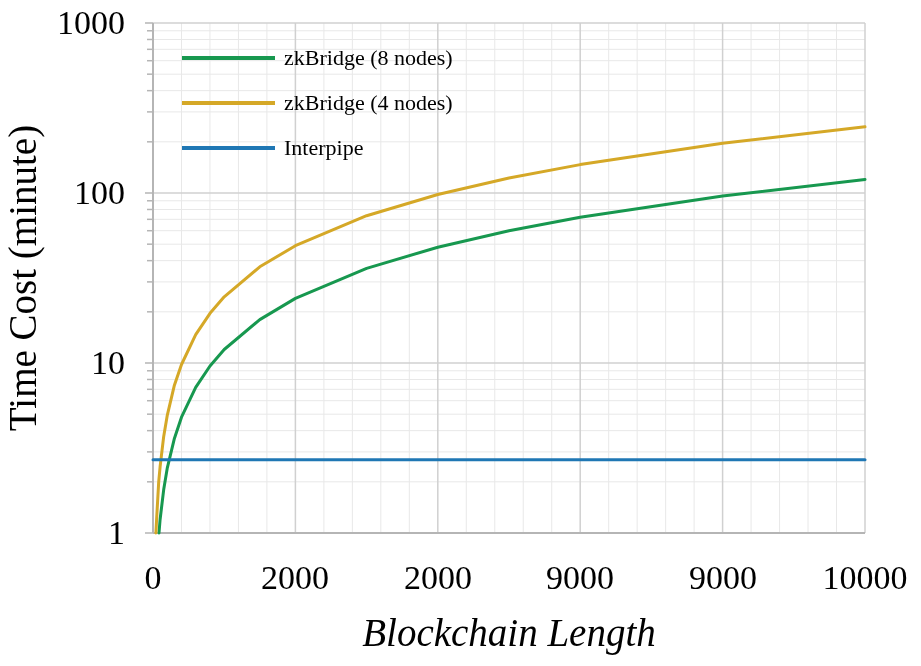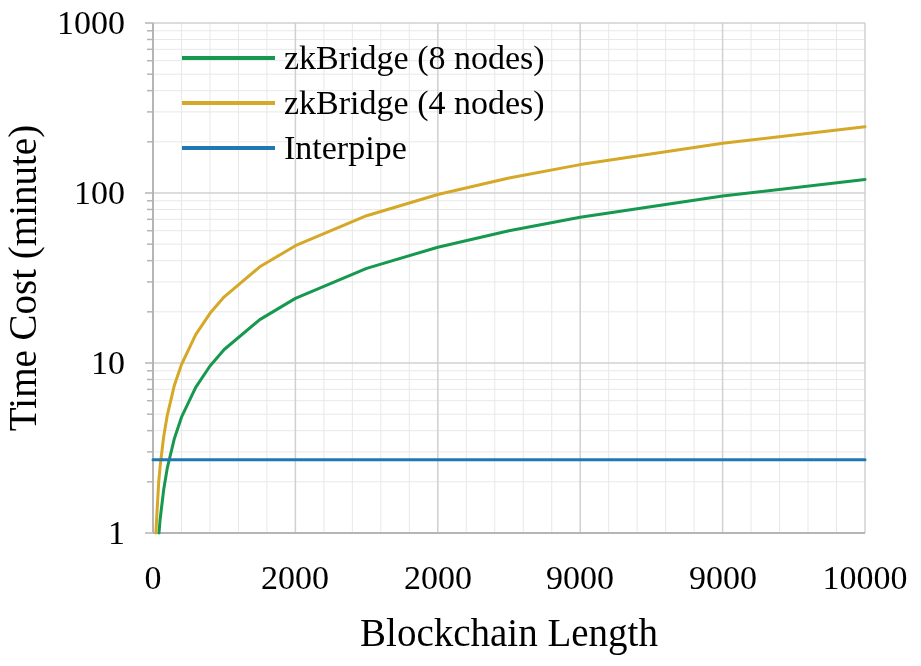--- a/index.html
+++ b/index.html
@@ -4,27 +4,27 @@
 <style>
   html,body{margin:0;padding:0;background:#ffffff;}
   body{width:921px;height:666px;font-family:"Liberation Serif","DejaVu Serif",serif;color:#000;}
   .chart{position:relative;width:921px;height:666px;background:#fff;overflow:hidden;}
   .plot-svg{position:absolute;left:153px;top:23px;overflow:visible;}
   .y-tick{position:absolute;right:796px;width:140px;height:40px;line-height:40px;
           text-align:right;font-size:34px;}
   .x-tick{position:absolute;top:558px;width:140px;height:40px;line-height:40px;
           text-align:center;font-size:34px;}
   .x-title{position:absolute;left:153px;top:608px;width:712px;height:50px;line-height:50px;
-           text-align:center;font-size:39px;}
+           text-align:center;font-size:39px;font-style:italic;}
   .y-title{position:absolute;left:-232px;top:254px;width:510px;height:48px;line-height:48px;
            text-align:center;font-size:39px;transform:rotate(-90deg);}
   .legend{position:absolute;left:182px;top:35px;}
   .legend-item{display:flex;align-items:center;height:45px;}
   .legend-item .swatch{display:inline-block;width:93px;height:4px;margin-right:9px;flex:0 0 auto;}
-  .legend-item .lab{font-size:34px;white-space:nowrap;line-height:45px;}
+  .legend-item .lab{font-size:22px;white-space:nowrap;line-height:45px;}
   svg line.minor{stroke:#e8e8e8;stroke-width:1;}
   svg line.major{stroke:#d0d0d0;stroke-width:1.5;}
   svg line.axis{stroke:#b5b5b5;stroke-width:2;}
   svg line.tickmark{stroke:#b5b5b5;stroke-width:1.5;}
   svg polyline.curve{fill:none;stroke-width:3;stroke-linejoin:round;stroke-linecap:round;}
 </style>
 </head>
 <body>
 
 <div class="chart">

